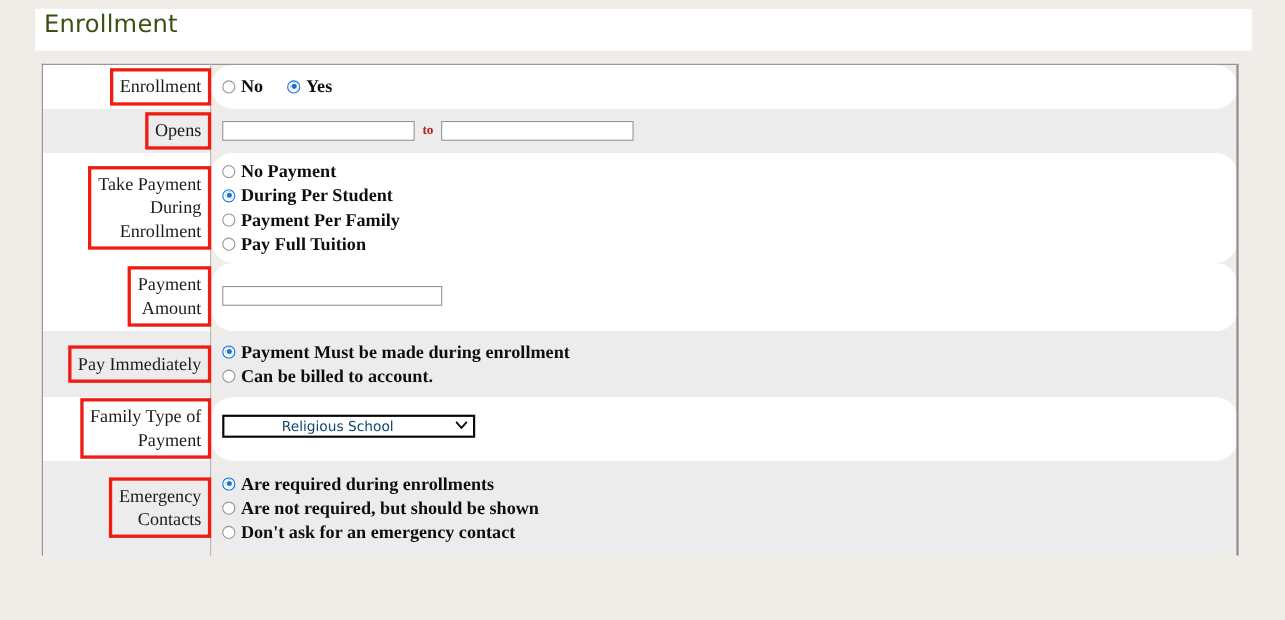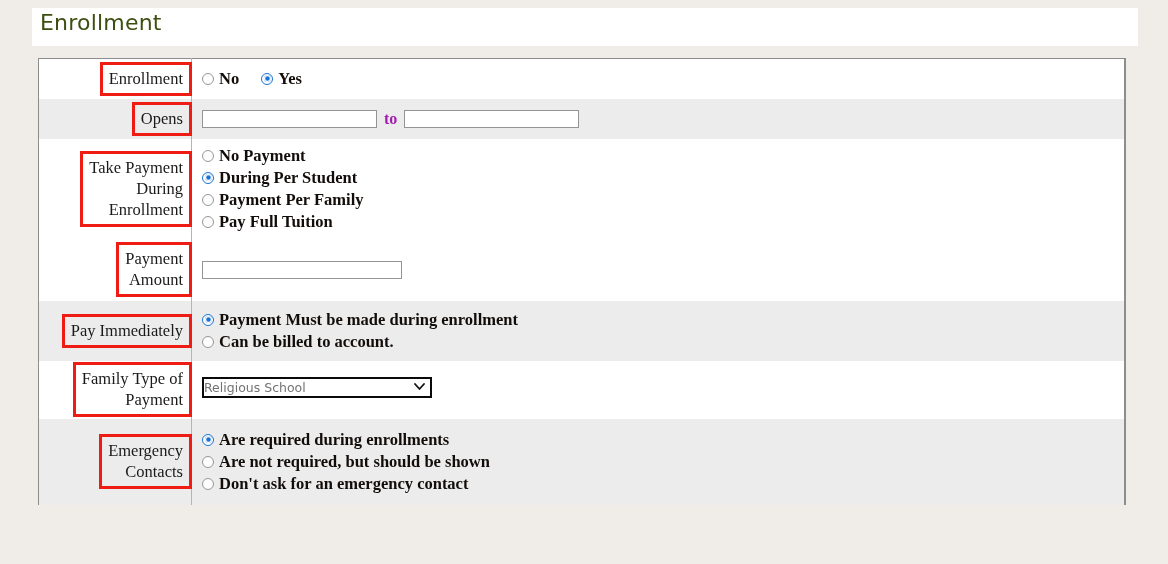--- a/index.html
+++ b/index.html
@@ -63,20 +63,21 @@
   td.label-cell {
     width: 150px;
     border-right: 1px solid #b4b4b4;
     text-align: right;
     padding: 0 2px 0 0;
     vertical-align: middle;
   }
   td.field-cell {
     padding-left: 10px;
     vertical-align: middle;
+    border-radius: 20px;
   }
 
   
   .label-box {
     display: inline-block;
     border: 3px solid #ee1c13;
     padding: 3px 6px 4px 6px;
     font-family: "Liberation Serif", serif;
     font-size: 16.5px;
     line-height: 21px;
@@ -148,44 +149,44 @@
     background: #ffffff;
     padding: 0 3px;
     box-sizing: border-box;
     color: #111;
     outline: none;
   }
   .txt-date { width: 175px; }
   .txt-amount { width: 200px; }
   .to-word {
     font-family: "Liberation Serif", serif;
-    font-size: 16px;
+    font-size: 12px;
     font-weight: bold;
-    color: #a21caf;
+    color: #b91c1c;
     margin: 0 7px;
   }
   .inline-fields { display: flex; align-items: center; }
 
   
   .sel-wrap {
     position: relative;
     display: inline-block;
     width: 230px;
     height: 21px;
   }
   .sel {
     width: 230px;
     height: 21px;
     border: 2px solid #0a0a0a;
     background: #ffffff;
     font-family: "DejaVu Sans", sans-serif;
     font-size: 12.5px;
-    color: #737373;
+    color: #0c4a6e;
     box-sizing: border-box;
-    text-align: left;
+    text-align: center;
     line-height: 17px;
     padding-right: 20px;
     white-space: nowrap;
     overflow: hidden;
   }
   .sel-arrow {
     position: absolute;
     right: 7px;
     top: 4px;
     width: 11px;

